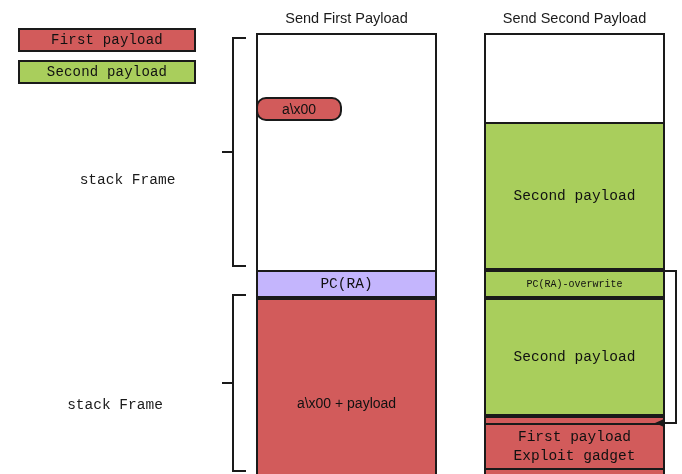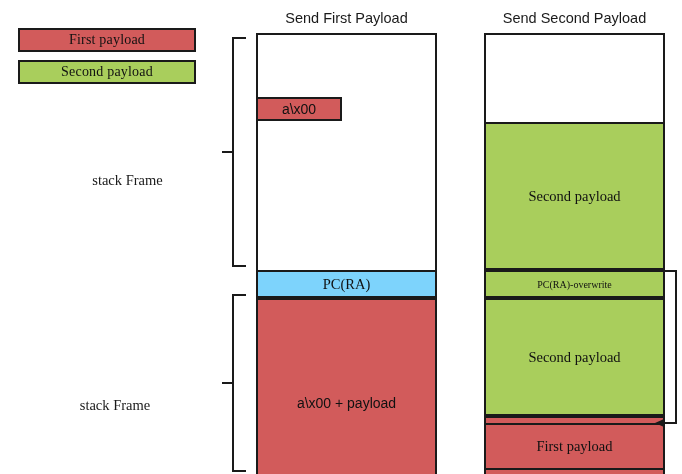--- a/index.html
+++ b/index.html
@@ -8,21 +8,21 @@
     background: #ffffff;
   }
   #canvas {
     position: relative;
     width: 682px;
     height: 474px;
     background: #ffffff;
     overflow: hidden;
     font-family: "Liberation Sans", sans-serif;
   }
-  .mono { font-family: Liberation Serif, serif; }
+  .mono { font-family: Liberation Mono, monospace; }
   .sans { font-family: "Liberation Sans", sans-serif; }
 
   
   .legend-chip {
     position: absolute;
     box-sizing: border-box;
     border: 2px solid #1a1a1a;
     display: flex;
     align-items: center;
     justify-content: center;
@@ -93,26 +93,27 @@
     display: flex;
     align-items: center;
     justify-content: center;
     text-align: center;
     color: #111111;
     white-space: pre;
   }
   .bordered { border: 2px solid #1a1a1a; }
   .red   { background: #d25b5b; }
   .green { background: #a9ce5c; }
-  .white { background: #7dd3fc; }
+  .white { background: #c4b5fd; }
 
   
   #blk-ax00 {
     left: -2px; top: 62px; width: 86px; height: 24px;
     font-size: 14px;
+    border-radius: 10px;
   }
   #blk-pcra {
     left: -2px; top: 235px; width: 181px; height: 28px;
     font-size: 14.5px;
   }
   #blk-payload {
     left: -2px; top: 263px; width: 181px; height: 209px;
     font-size: 14px;
   }
 
@@ -178,20 +179,21 @@
     <div id="blk-payload" class="block bordered red sans">a\x00 + payload</div>
   </div>
 
   <div id="column-second" class="column">
     <div id="blk2-second-upper" class="block bordered green mono">Second payload</div>
     <div id="blk2-pcra-ow" class="block bordered green mono">PC(RA)-overwrite</div>
     <div id="blk2-second-lower" class="block bordered green mono">Second payload</div>
     <div id="blk2-redbase" class="block bordered red"></div>
     <div id="blk2-firstpayload" class="block bordered red mono">
       <span>First payload</span>
+      <span>Exploit gadget</span>
     </div>
   </div>
 
   <div id="overwrite-arrow">
     <svg width="27" height="165" viewBox="0 0 27 165">
       <path d="M 0 6 L 21 6 L 21 158 L 6 158" fill="none" stroke="#1a1a1a" stroke-width="2"></path>
       <path d="M 0 158 L 9 154 L 9 162 Z" fill="#1a1a1a"></path>
     </svg>
   </div>
 

